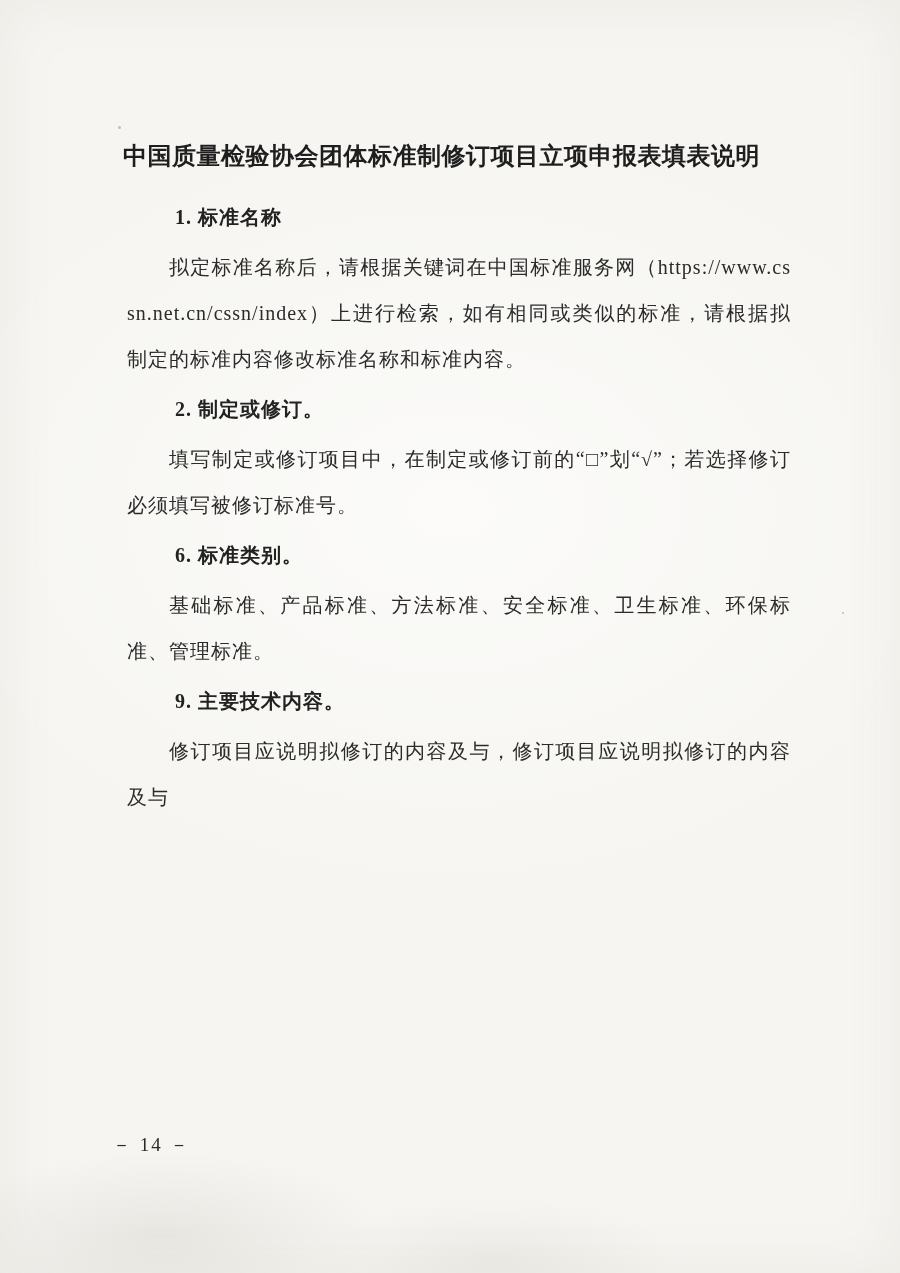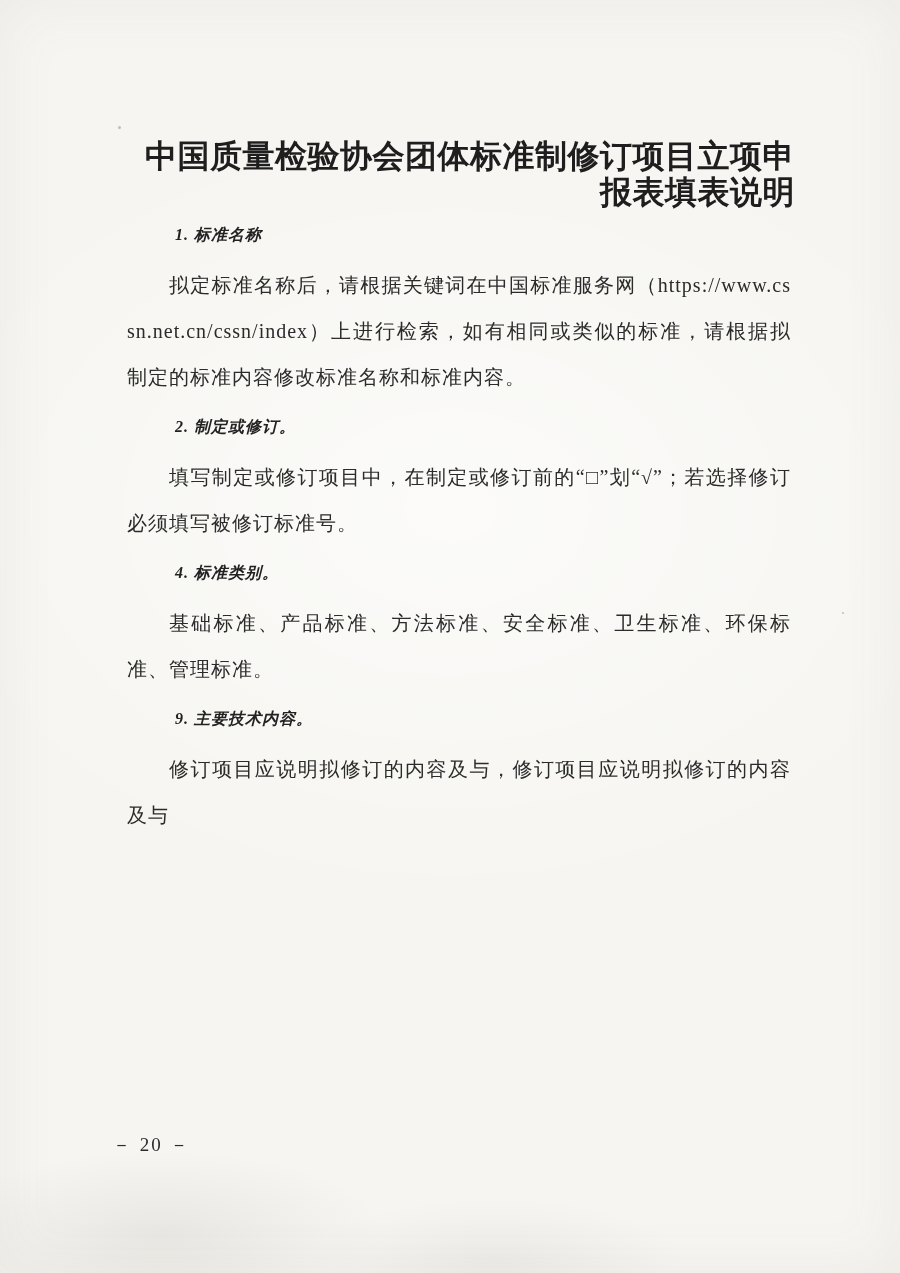--- a/index.html
+++ b/index.html
@@ -27,37 +27,36 @@
     border-radius: 50%;
     background: rgba(90,85,80,0.35);
   }
   .content {
     position: absolute;
     left: 123px;
     top: 138px;
     width: 672px;
   }
   .doc-title {
-    margin: 0 0 2px 0;
-    text-align: right;
-    font-size: 32px;
+    margin: 0 0 20px 0;
+    text-align: left;
+    font-size: 24px;
     line-height: 36px;
     font-weight: 700;
     letter-spacing: 0.5px;
     color: #1e1e1e;
   }
   .sec-heading {
     margin: 0;
     padding-left: 52px;
-    font-size: 16px;
+    font-size: 20px;
     line-height: 46px;
     font-weight: 700;
     letter-spacing: 1px;
     color: #222222;
-    font-style: italic;
   }
   .sec-body {
     margin: 4px;
     font-size: 20px;
     line-height: 46px;
     letter-spacing: 1px;
     text-indent: 2.1em;
     text-align: justify;
     word-break: break-all;
     color: #2b2b2b;
@@ -88,29 +87,29 @@
       <p class="sec-body">拟定标准名称后，请根据关键词在中国标准服务网（https://www.cssn.net.cn/cssn/index）上进行检索，如有相同或类似的标准，请根据拟制定的标准内容修改标准名称和标准内容。</p>
     </section>
 
     <section>
       <h2 class="sec-heading">2. 制定或修订。</h2>
       <p class="sec-body">填写制定或修订项目中，在制定或修订前的“□”划“√”；若选择修订必须填写被修订标准号。</p>
     </section>
 
 
     <section>
-      <h2 class="sec-heading">4. 标准类别。</h2>
+      <h2 class="sec-heading">6. 标准类别。</h2>
       <p class="sec-body">基础标准、产品标准、方法标准、安全标准、卫生标准、环保标准、管理标准。</p>
     </section>
 
     <section>
     </section>
 
     <section>
       <h2 class="sec-heading">9. 主要技术内容。</h2>
       <p class="sec-body">修订项目应说明拟修订的内容及与，修订项目应说明拟修订的内容及与</p>
     </section>
 
   </div>
 
-  <div class="page-number">－ 20 －</div>
+  <div class="page-number">－ 14 －</div>
 
 </div>
 
 </body></html>

